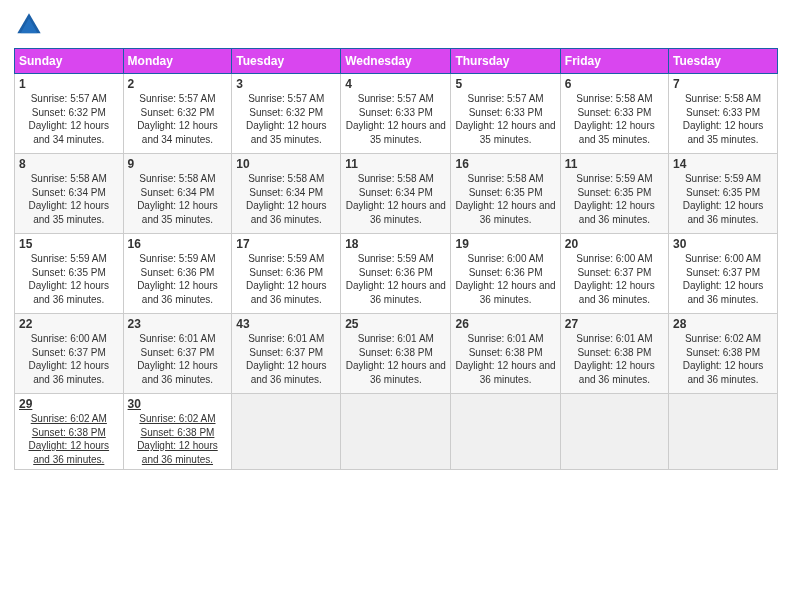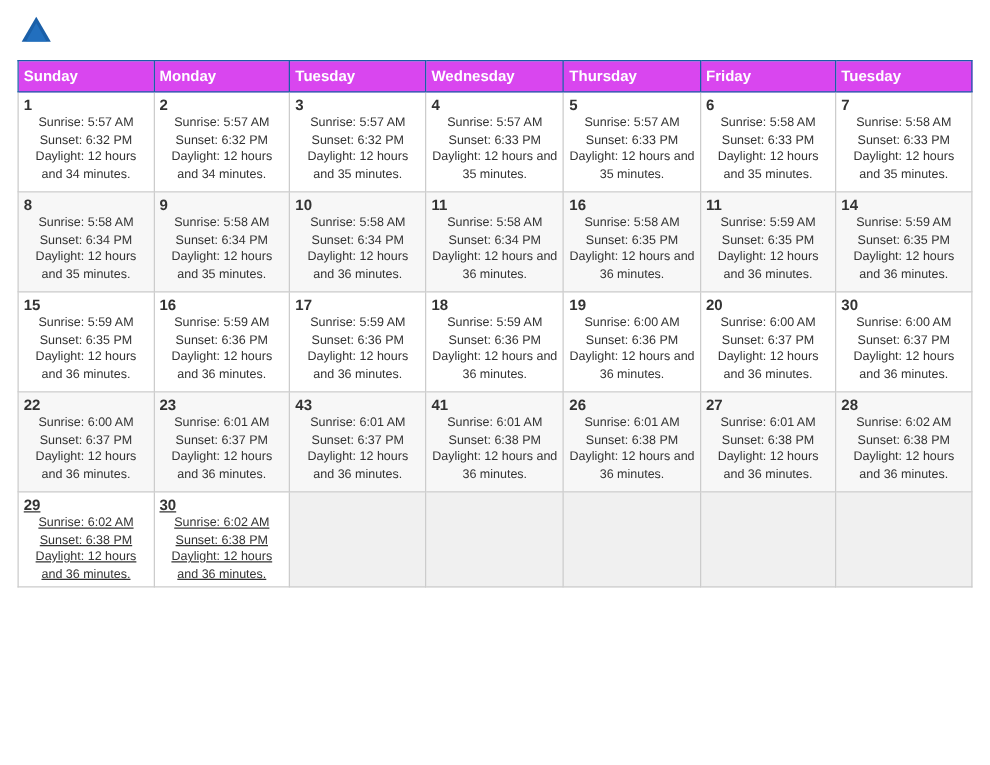--- a/index.html
+++ b/index.html
@@ -225,21 +225,21 @@
           </td>
           <td>
             <div class="day-num">23</div>
             <div class="day-info">Sunrise: 6:01 AM<br>Sunset: 6:37 PM<br>Daylight: 12 hours and 36 minutes.</div>
           </td>
           <td>
             <div class="day-num">43</div>
             <div class="day-info">Sunrise: 6:01 AM<br>Sunset: 6:37 PM<br>Daylight: 12 hours and 36 minutes.</div>
           </td>
           <td>
-            <div class="day-num">41</div>
+            <div class="day-num">25</div>
             <div class="day-info">Sunrise: 6:01 AM<br>Sunset: 6:38 PM<br>Daylight: 12 hours and 36 minutes.</div>
           </td>
           <td>
             <div class="day-num">26</div>
             <div class="day-info">Sunrise: 6:01 AM<br>Sunset: 6:38 PM<br>Daylight: 12 hours and 36 minutes.</div>
           </td>
           <td>
             <div class="day-num">27</div>
             <div class="day-info">Sunrise: 6:01 AM<br>Sunset: 6:38 PM<br>Daylight: 12 hours and 36 minutes.</div>
           </td>

